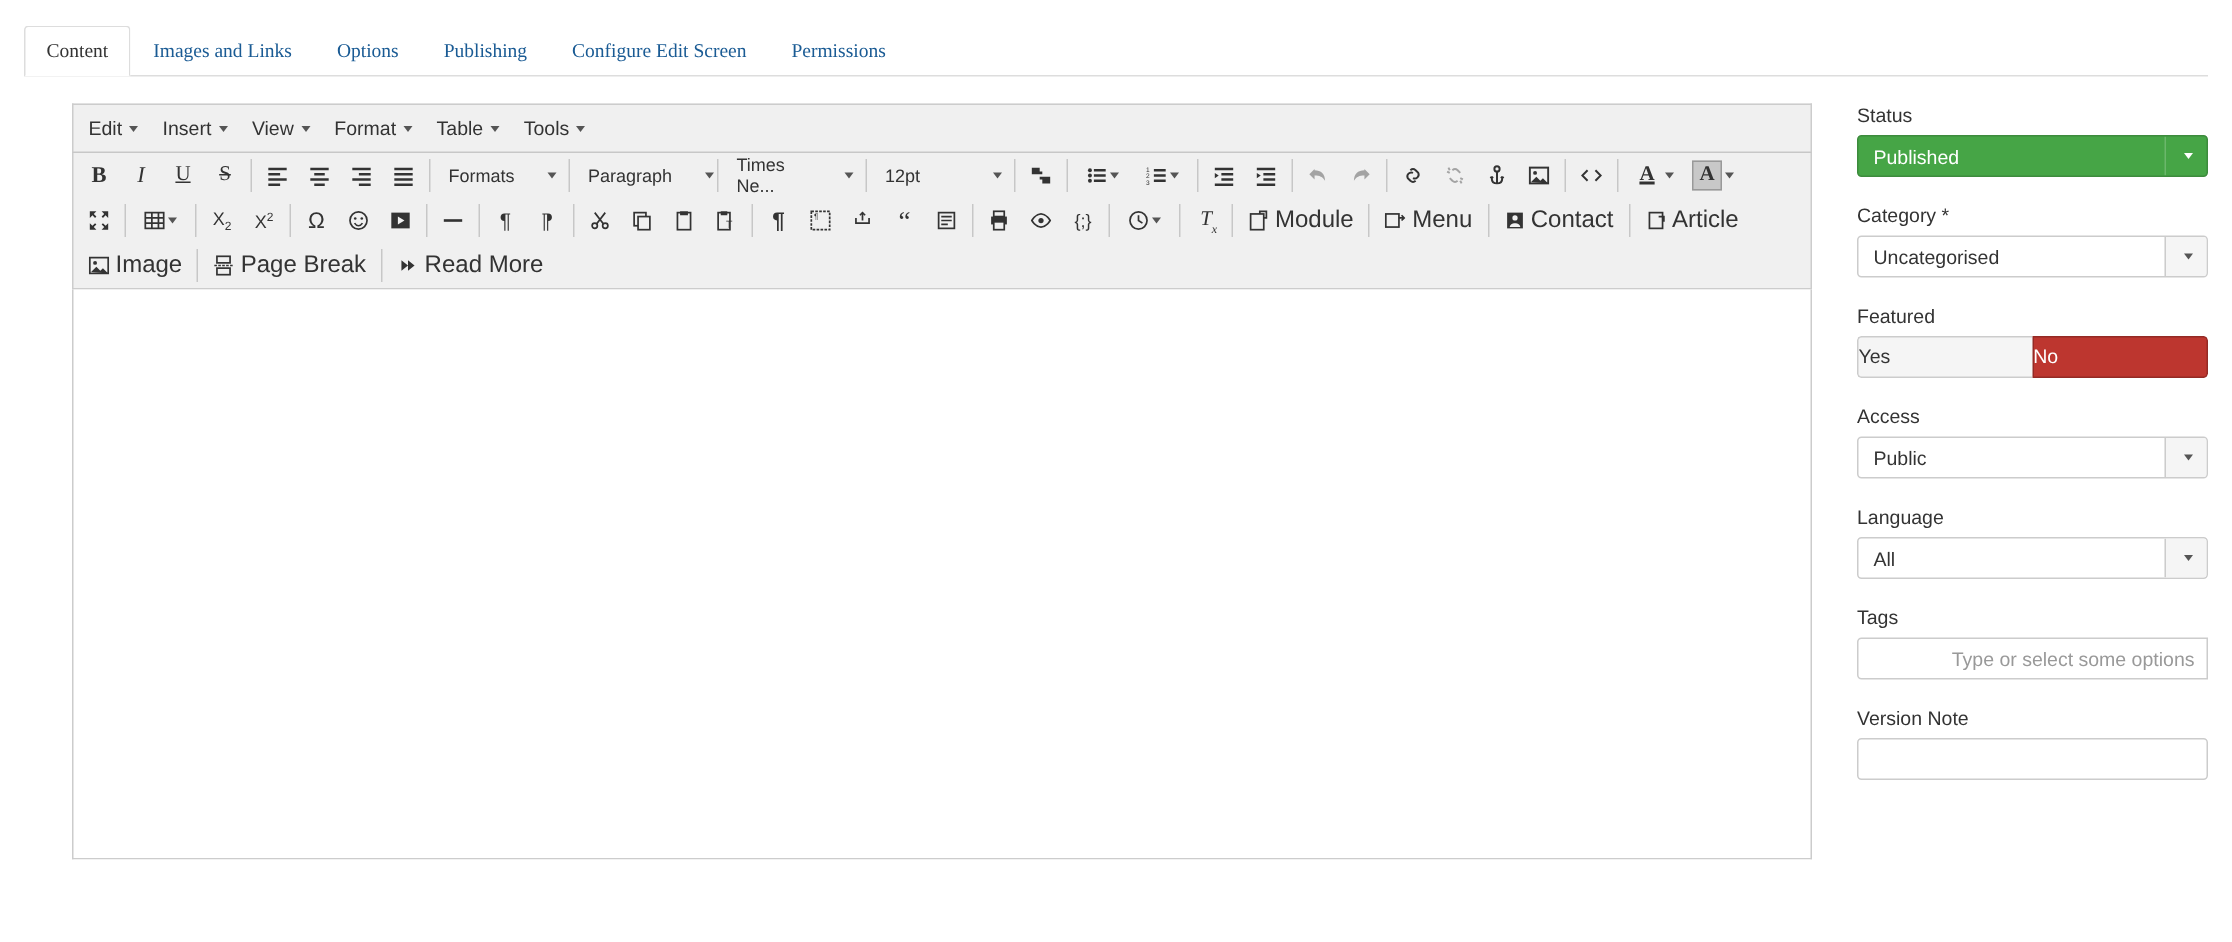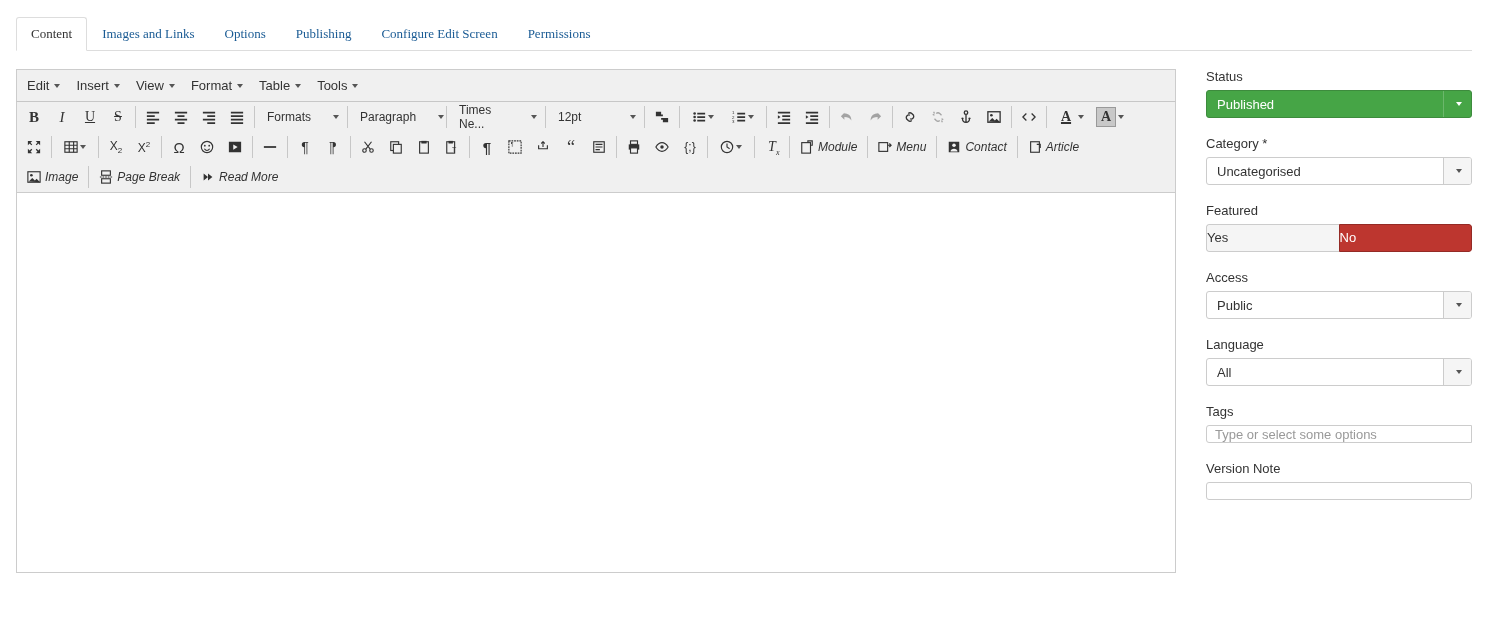--- a/index.html
+++ b/index.html
@@ -10,32 +10,32 @@
   .top-row label { font-size: 13px; color: #333; }
   .title-input { width: 555px; height: 28px; border: 1px solid #ccc; border-radius: 3px; padding: 0 8px; font-size: 13px; }
   .alias-input { width: 215px; height: 28px; border: 1px solid #ccc; border-radius: 3px; padding: 0 8px; font-size: 13px; }
   .alias-input::placeholder { color: #999; }
   .title-input::placeholder { color: #999; }
 
   .tabs { border-bottom: 1px solid #ddd; display: flex; font-family: Liberation Serif, serif; }
   .tab { padding: 8px 14px; color: #1a5b94; cursor: pointer; background: transparent; border: 1px solid transparent; font-size: 13px; position: relative; top: 1px; border-radius: 3px 3px 0 0; }
   .tab.active { color: #333; background: #fff; border-color: #ddd #ddd #fff #ddd; }
 
-  .main-flex { display: flex; gap: 30px; margin-top: 18px; align-items: flex-start; }
+  .main-flex { display: flex; gap: 30px; margin-top: 18px; align-items: flex-start; margin-left: 32px; }
   .editor-col { flex: 0 0 1160px; }
   .side-col { flex: 1; min-width: 220px; }
 
   .menubar { background: #f0f0f0; border: 1px solid #ccc; border-bottom: 1px solid #c7c7c7; display: flex; padding: 3px 4px; gap: 4px; }
   .menu-item { padding: 5px 6px; color: #333; font-size: 13px; cursor: pointer; display: flex; align-items: center; gap: 3px; border-radius: 2px; }
   .caret { width: 0; height: 0; border-left: 3.5px solid transparent; border-right: 3.5px solid transparent; border-top: 4px solid #555; display: inline-block; margin-left: 2px; }
 
   .toolbar { background: #f0f0f0; border: 1px solid #ccc; border-top: none; }
   .toolbar-row { display: flex; align-items: center; flex-wrap: wrap; padding: 2px 3px; }
   .tool-btn { width: 28px; height: 26px; border: 1px solid transparent; display: inline-flex; align-items: center; justify-content: center; cursor: pointer; color: #333; font-size: 13px; border-radius: 2px; position: relative; }
-  .tool-btn-text { width: auto; padding: 0 6px; gap: 4px; font-size: 12px; font-style: italic; }
+  .tool-btn-text { width: auto; padding: 0 6px; gap: 4px; font-size: 16px; }
   .tool-btn-wide .caret { margin-left: 2px; }
   .tool-select { height: 26px; border: 1px solid transparent; display: inline-flex; align-items: center; padding: 0 4px 0 8px; cursor: pointer; font-size: 12px; gap: 20px; border-radius: 2px; }
   .tool-select.wide { width: 92px; justify-content: space-between; }
   .sep { width: 1px; height: 22px; background: #c7c7c7; margin: 0 3px; display: inline-block; }
   .color-swatch { border: 1px solid #aaa; width: 20px; height: 20px; display: inline-flex; align-items: center; justify-content: center; font-weight: bold; font-family: 'Times New Roman', serif; font-size: 14px; }
   .highlighted .color-swatch { background: #c8c8c8; border-color: #999; }
 
   .editor-body { border: 1px solid #ccc; border-top: none; height: 380px; background: #fff; }
 
   
@@ -46,21 +46,21 @@
   .select-btn-caret { width: 28px; height: 100%; display: flex; align-items: center; justify-content: center; border-left: 1px solid #ccc; background: #f5f5f5; }
   .select-btn.green { background: #46a546; border-color: #3d8b3d; color: #fff; }
   .select-btn.green .select-btn-caret { border-left-color: rgba(255,255,255,0.2); background: transparent; }
   .select-btn.green .caret { border-top-color: #fff; }
 
   .yesno { display: flex; border-radius: 3px; overflow: hidden; }
   .yesno .opt { flex: 1; text-align: left; height: 28px; line-height: 26px; border: 1px solid #ccc; font-size: 13px; cursor: pointer; }
   .yesno .opt.yes { background: #f5f5f5; color: #333; border-right: none; border-radius: 3px 0 0 3px; }
   .yesno .opt.no { background: #bd362f; color: #fff; border-color: #942a25; border-radius: 0 3px 3px 0; }
 
-  .text-input { width: 100%; height: 18px; border: 1px solid #ccc; border-radius: 3px 0 0 3px; padding: 0 8px; font-size: 13px; }
+  .text-input { width: 100%; height: 28px; border: 1px solid #ccc; border-radius: 3px 0 0 3px; padding: 0 8px; font-size: 13px; text-align: right; }
   .text-input::placeholder { color: #999; }
 
   svg { display: block; }
   .ico { width: 14px; height: 14px; fill: #333; }
   .disabled { opacity: 0.4; }
 </style>
 </head>
 <body>
 
 <div class="content-wrap">

